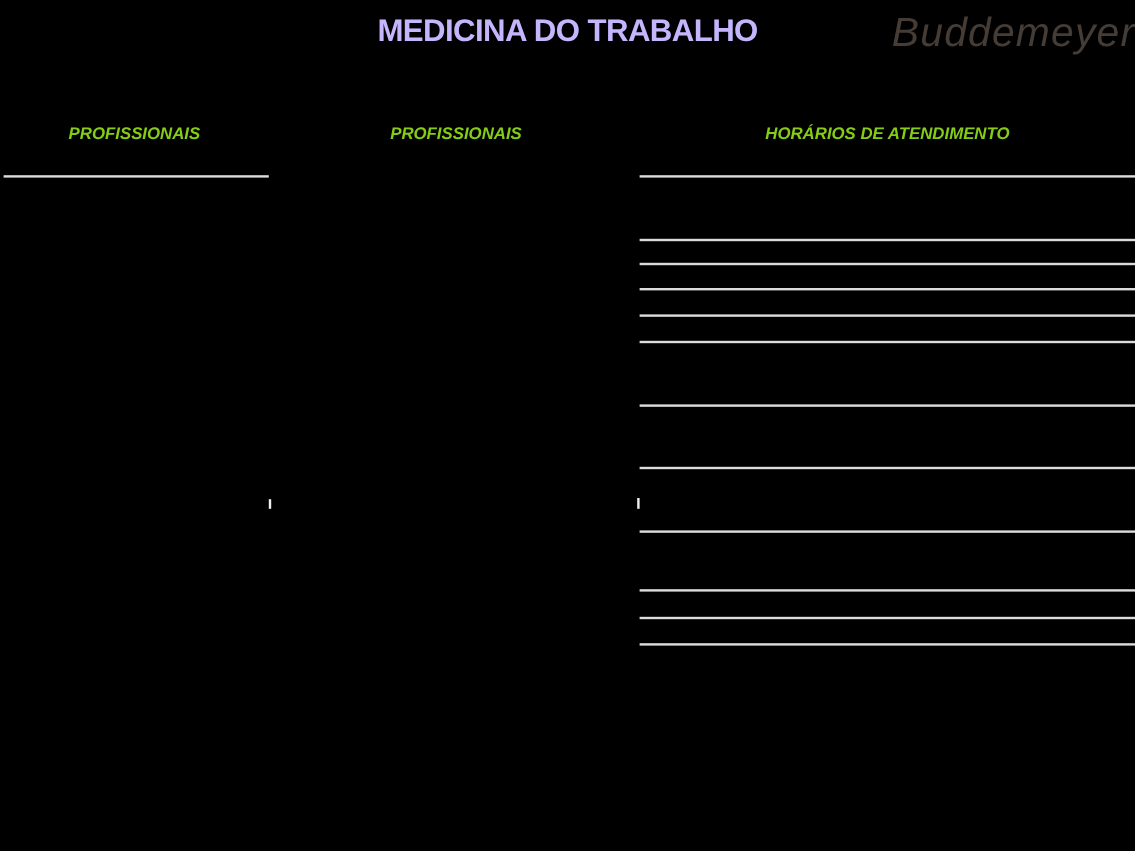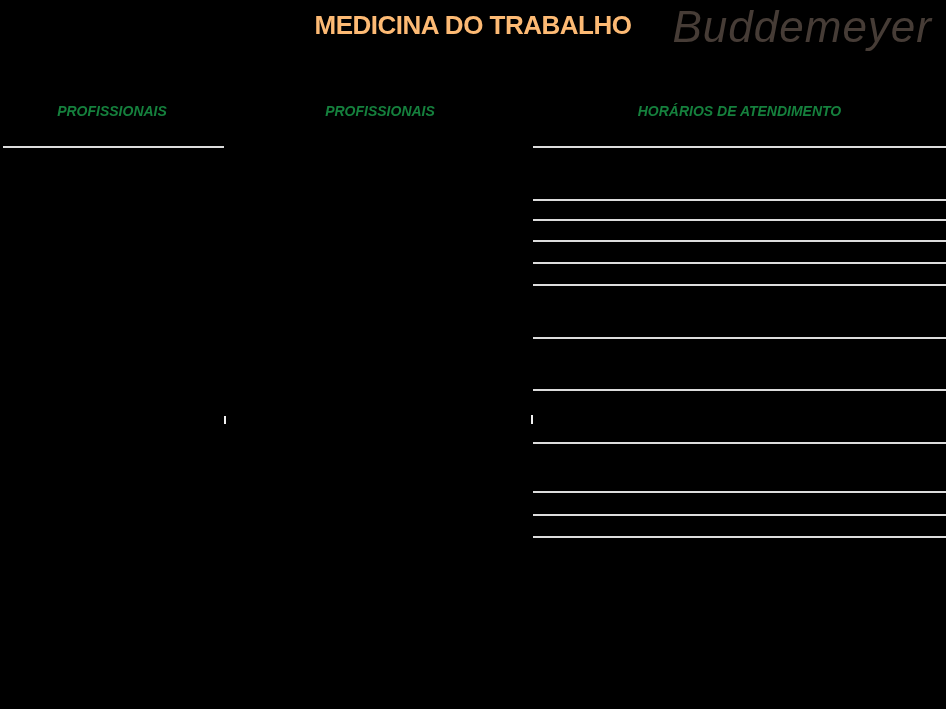--- a/index.html
+++ b/index.html
@@ -17,42 +17,42 @@
   }
   .title {
     position: absolute;
     top: 11px;
     left: 0;
     right: 0;
     text-align: center;
     font-size: 26px;
     font-weight: 800;
     letter-spacing: -0.5px;
-    color: #fdba74;
+    color: #c4b5fd;
     line-height: 28px;
   }
   .logo {
     position: absolute;
     top: 8px;
-    right: 14px;
-    font-size: 44px;
+    right: 0;
+    font-size: 34px;
     font-style: italic;
     font-weight: 400;
     letter-spacing: 1px;
     color: #463c36;
     line-height: 38px;
   }
   .col-header {
     position: absolute;
     top: 103px;
     text-align: center;
     font-size: 14px;
     font-weight: 700;
     font-style: italic;
-    color: #15803d;
+    color: #84cc16;
     line-height: 16px;
   }
   .col-header.c1 { left: 0;     width: 224px; }
   .col-header.c2 { left: 230px; width: 300px; }
   .col-header.c3 { left: 533px; width: 413px; }
   .rule {
     position: absolute;
     height: 2px;
     background: #dcdcdc;
   }

